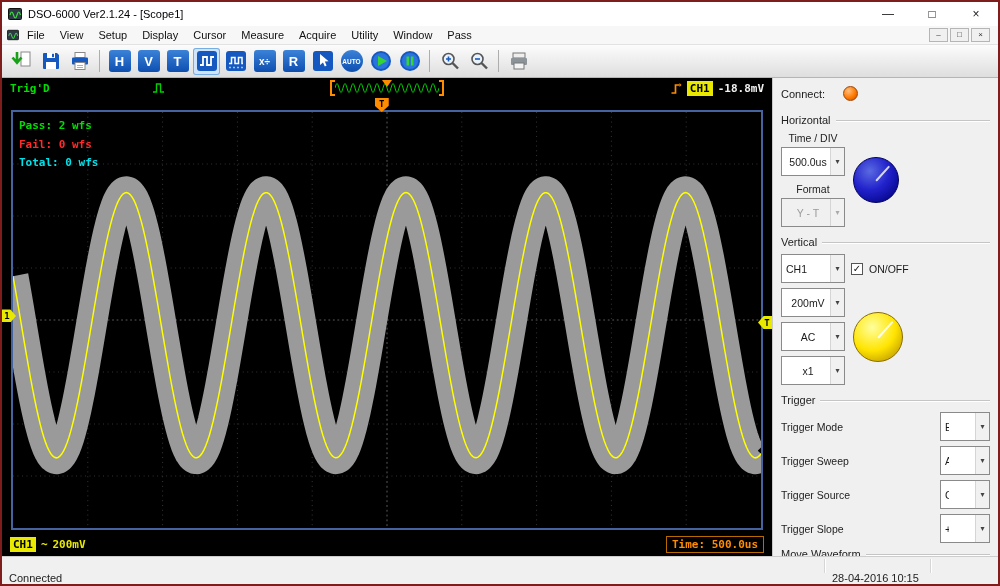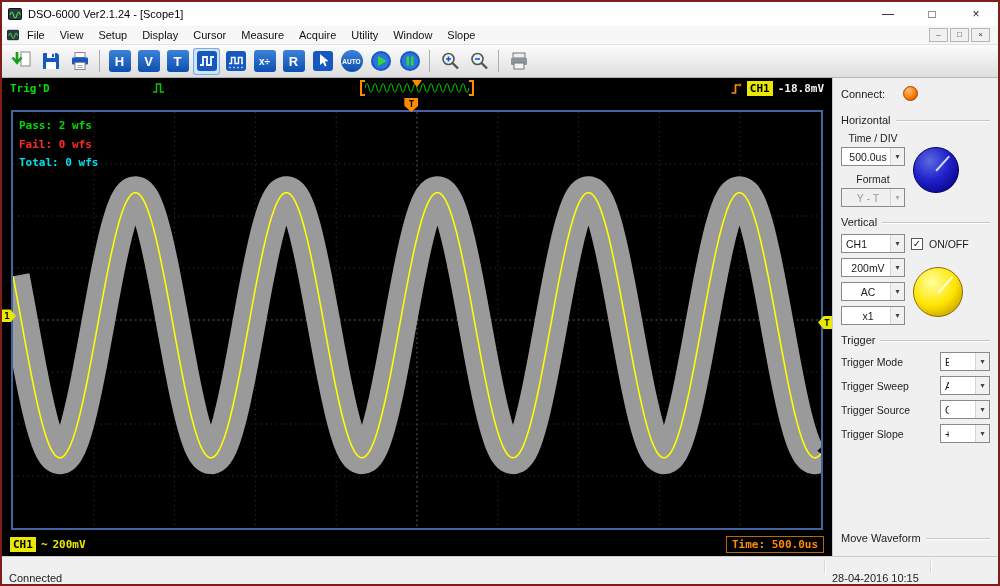--- a/index.html
+++ b/index.html
@@ -24,21 +24,21 @@
   .tbtn { width:27px; height:27px; display:flex; align-items:center; justify-content:center; border-radius:3px; }
   .tbtn.selected { background:#cfe4fb; box-shadow:inset 0 0 0 1px #76aee3; }
   .tsep { width:1px; height:22px; background:#adadad; margin:0 4px; }
   .icon-letter { width:22px; height:22px; background:linear-gradient(#3b82d8,#0d4fb0); color:#fff; font-weight:bold; font-size:13px; display:flex; align-items:center; justify-content:center; border-radius:3px; }
   .icon-letter.math { font-size:10px; }
   .icon-letter.round { border-radius:50%; font-size:6.5px; letter-spacing:0; }
   .tbtn svg { display:block; }
 
   
   .main { flex:1; display:flex; min-height:0; }
-  .scope-region { width:830px; flex:0 0 auto; background:#000; display:flex; flex-direction:column; }
+  .scope-region { width:770px; flex:0 0 auto; background:#000; display:flex; flex-direction:column; }
 
   
   .trig-strip { height:20px; flex:0 0 auto; position:relative; display:flex; align-items:center; padding:0 8px; color:#fff; font-family:"DejaVu Sans Mono", monospace; font-size:11px; }
   .trigd { color:#00e000; font-weight:bold; }
   .strip-pulse { margin-left:102px; display:flex; align-items:center; }
   .preview { position:absolute; left:50%; top:2px; transform:translateX(-50%); display:flex; align-items:center; height:16px; }
   .bracket { width:5px; height:16px; border:2px solid #ff8c00; }
   .bracket.left  { border-right:none; }
   .bracket.right { border-left:none; }
   .preview svg { display:block; }
@@ -64,21 +64,21 @@
 
   
   .right-panel { flex:1; background:#f0f0f0; border-left:1px solid #c9c9c9; padding:8px 8px 6px 8px; display:flex; flex-direction:column; color:#1a1a1a; }
   .connect-row { display:flex; align-items:center; gap:18px; margin-bottom:4px; }
   .led { width:15px; height:15px; border-radius:50%; background:radial-gradient(circle at 35% 30%, #ffc080, #ff7a00 55%, #c85200 95%); border:1px solid #a04400; }
   .group-header { display:flex; align-items:center; gap:5px; margin:9px 0 6px 0; }
   .gtitle { color:#222; white-space:nowrap; }
   .gline { flex:1; height:1px; background:#c5c5c5; box-shadow:0 1px 0 #ffffff; }
   .plabel { font-size:10.5px; color:#222; margin-bottom:3px; }
   .mt7 { margin-top:7px; }
-  .select { height:19px; width:64px; background:#fff; border:1px solid #8a8a8a; display:flex; align-items:center; font-size:10.5px; }
+  .select { height:29px; width:64px; background:#fff; border:1px solid #8a8a8a; display:flex; align-items:center; font-size:10.5px; }
   .sel-text { flex:1; padding-left:4px; white-space:nowrap; overflow:hidden; }
   .sel-arrow { width:14px; align-self:stretch; display:flex; align-items:center; justify-content:center; font-size:8px; color:#444; background:#f1f1f1; border-left:1px solid #d5d5d5; }
   .select.disabled { background:#f0f0f0; color:#9a9a9a; }
   .select.disabled .sel-arrow { color:#aaa; }
   .select.w48 { width:50px;gap:26px; }
   .hgroup { display:flex; align-items:center; gap:8px;text-align:center; }
   .gcol { display:flex; flex-direction:column; }
   .knob { border-radius:50%; position:relative; flex:0 0 auto; }
   .knob::after { content:""; position:absolute; left:50%; top:50%; width:46%; height:2px; background:rgba(255,255,255,.8); transform-origin:0 50%; transform:rotate(-48deg); border-radius:1px; }
   .knob-blue { width:46px; height:46px; background:radial-gradient(circle at 36% 30%, #5a6ae0, #2222cc 45%, #000080 92%); border:1px solid #00005a; }
@@ -122,21 +122,21 @@
       </svg>
     <span class="menu-item">File</span>
     <span class="menu-item">View</span>
     <span class="menu-item">Setup</span>
     <span class="menu-item">Display</span>
     <span class="menu-item">Cursor</span>
     <span class="menu-item">Measure</span>
     <span class="menu-item">Acquire</span>
     <span class="menu-item">Utility</span>
     <span class="menu-item">Window</span>
-    <span class="menu-item">Slope</span>
+    <span class="menu-item">Pass</span>
     <div class="mdi-controls">
       <div class="mdi-btn">–</div>
       <div class="mdi-btn">□</div>
       <div class="mdi-btn">×</div>
     </div>
   </div>
 
   <div class="toolbar">
     <div class="tbtn">
       <svg width="22" height="22" viewBox="0 0 22 22">

